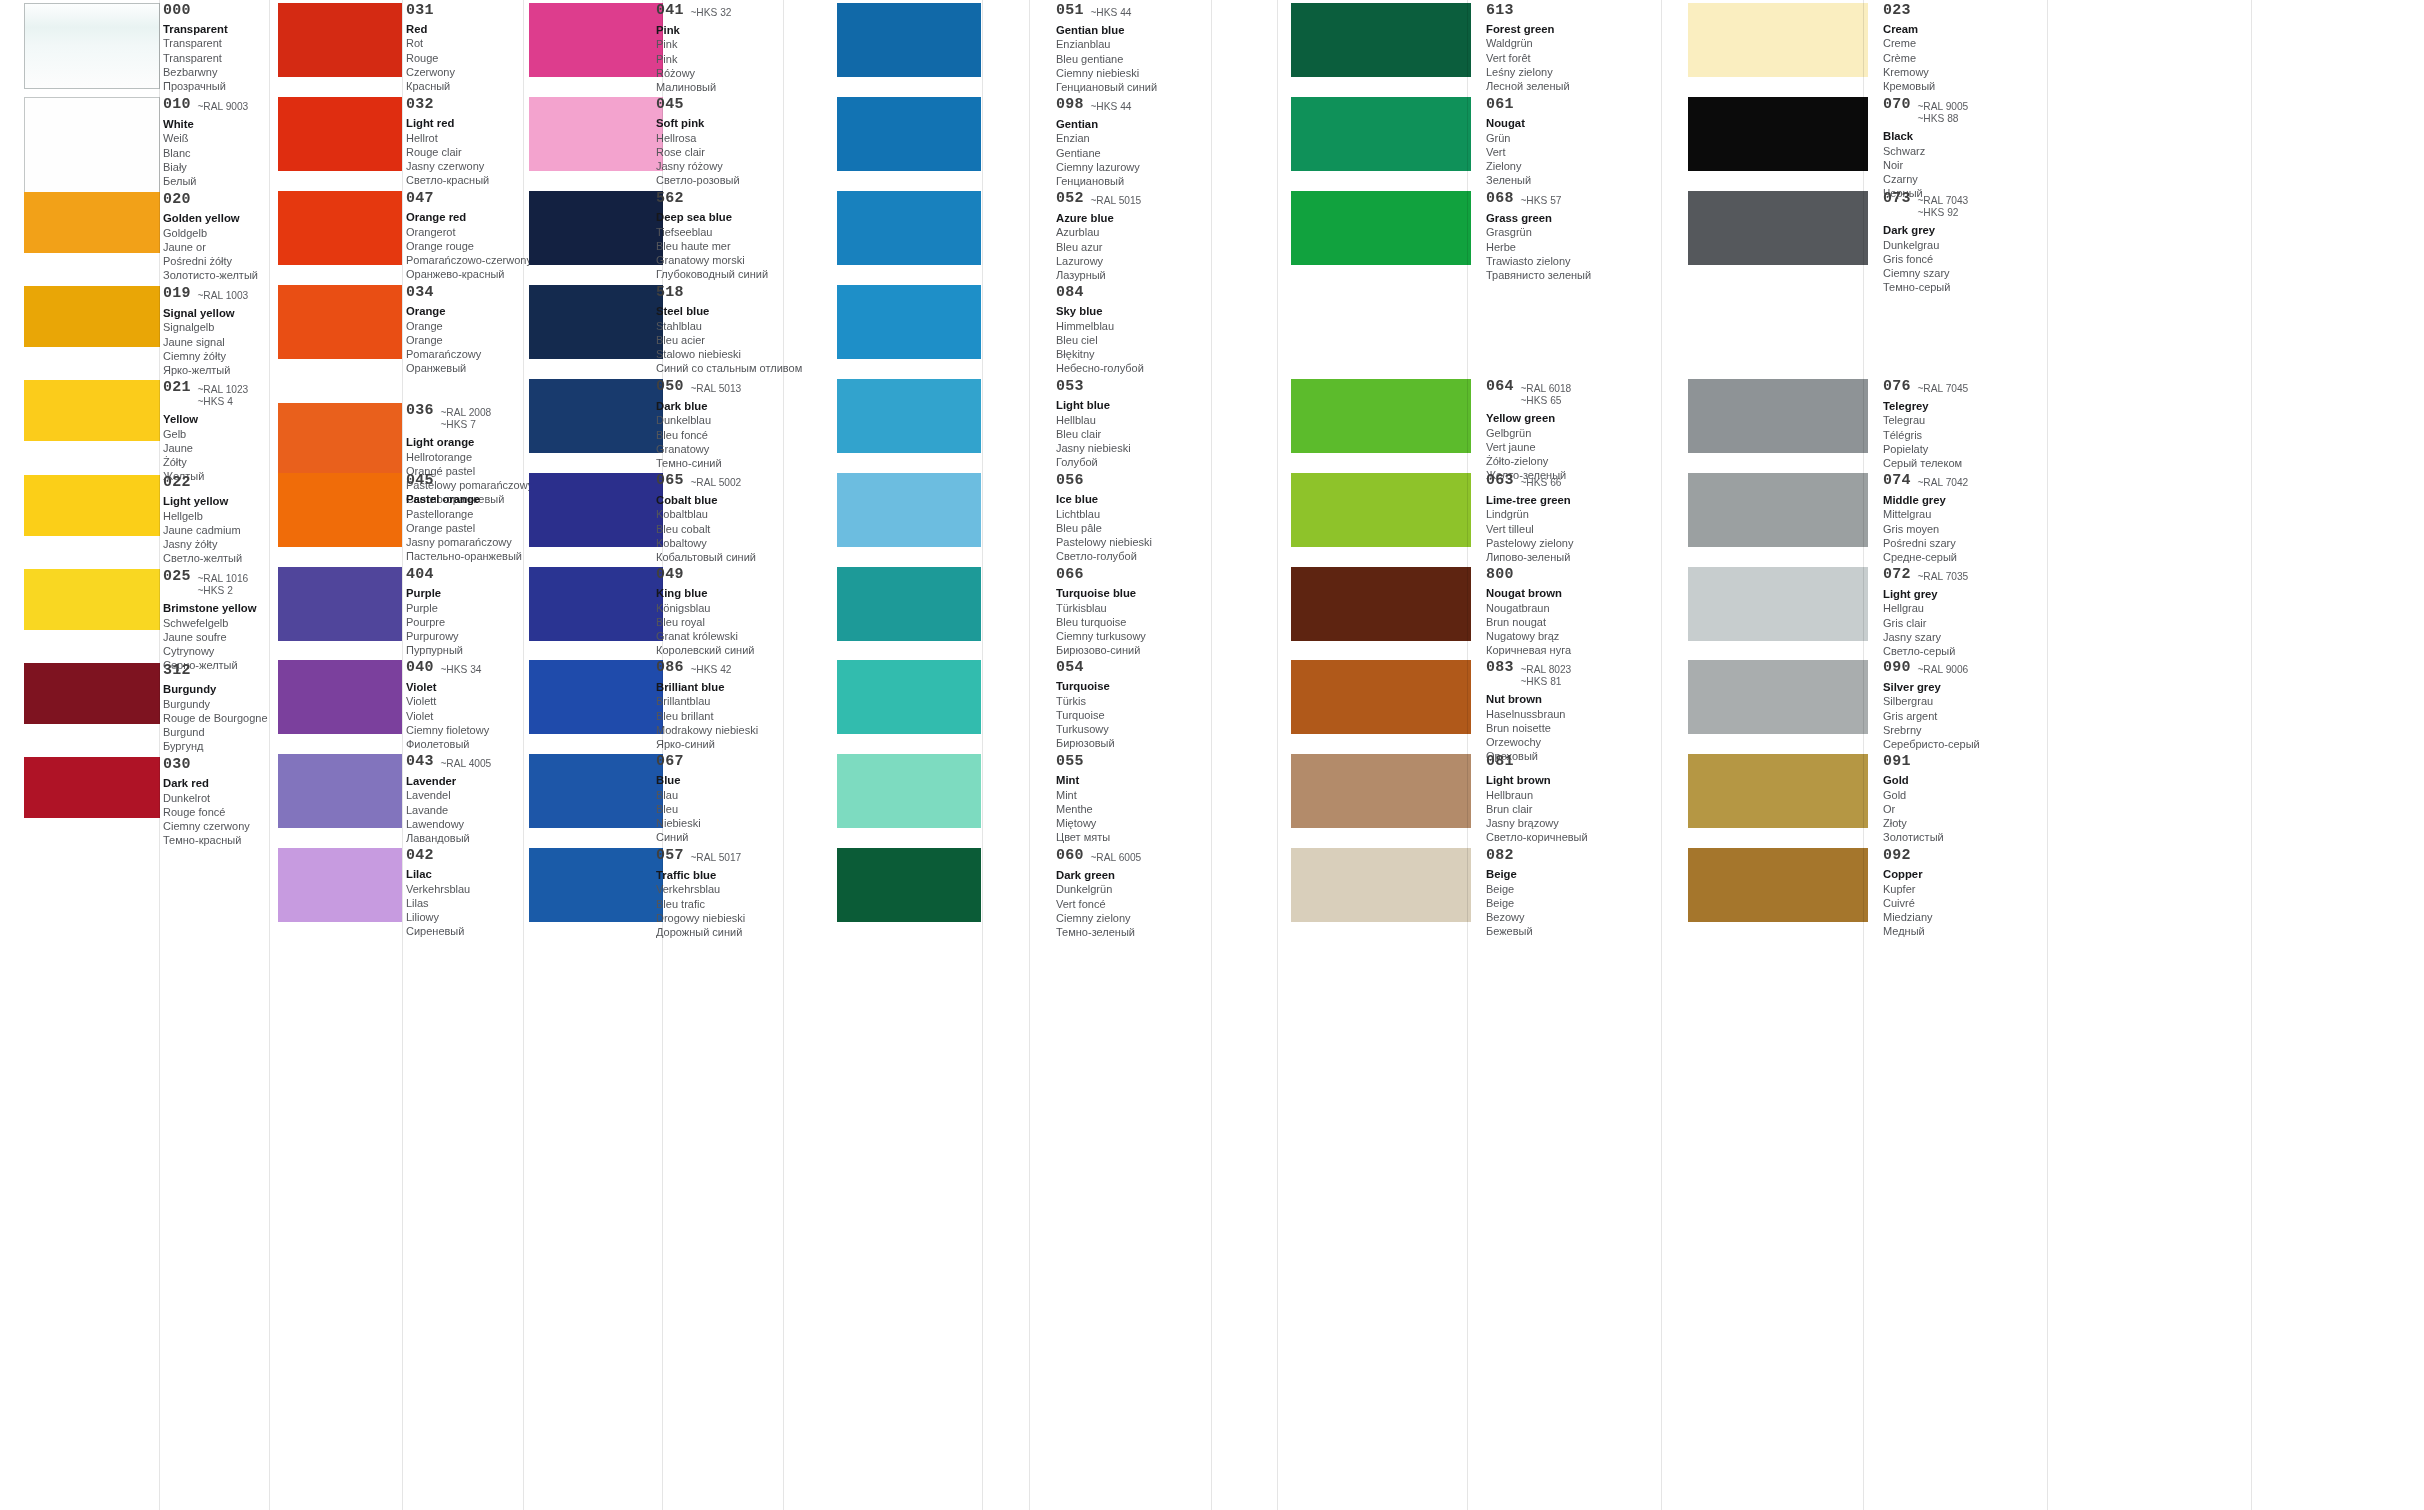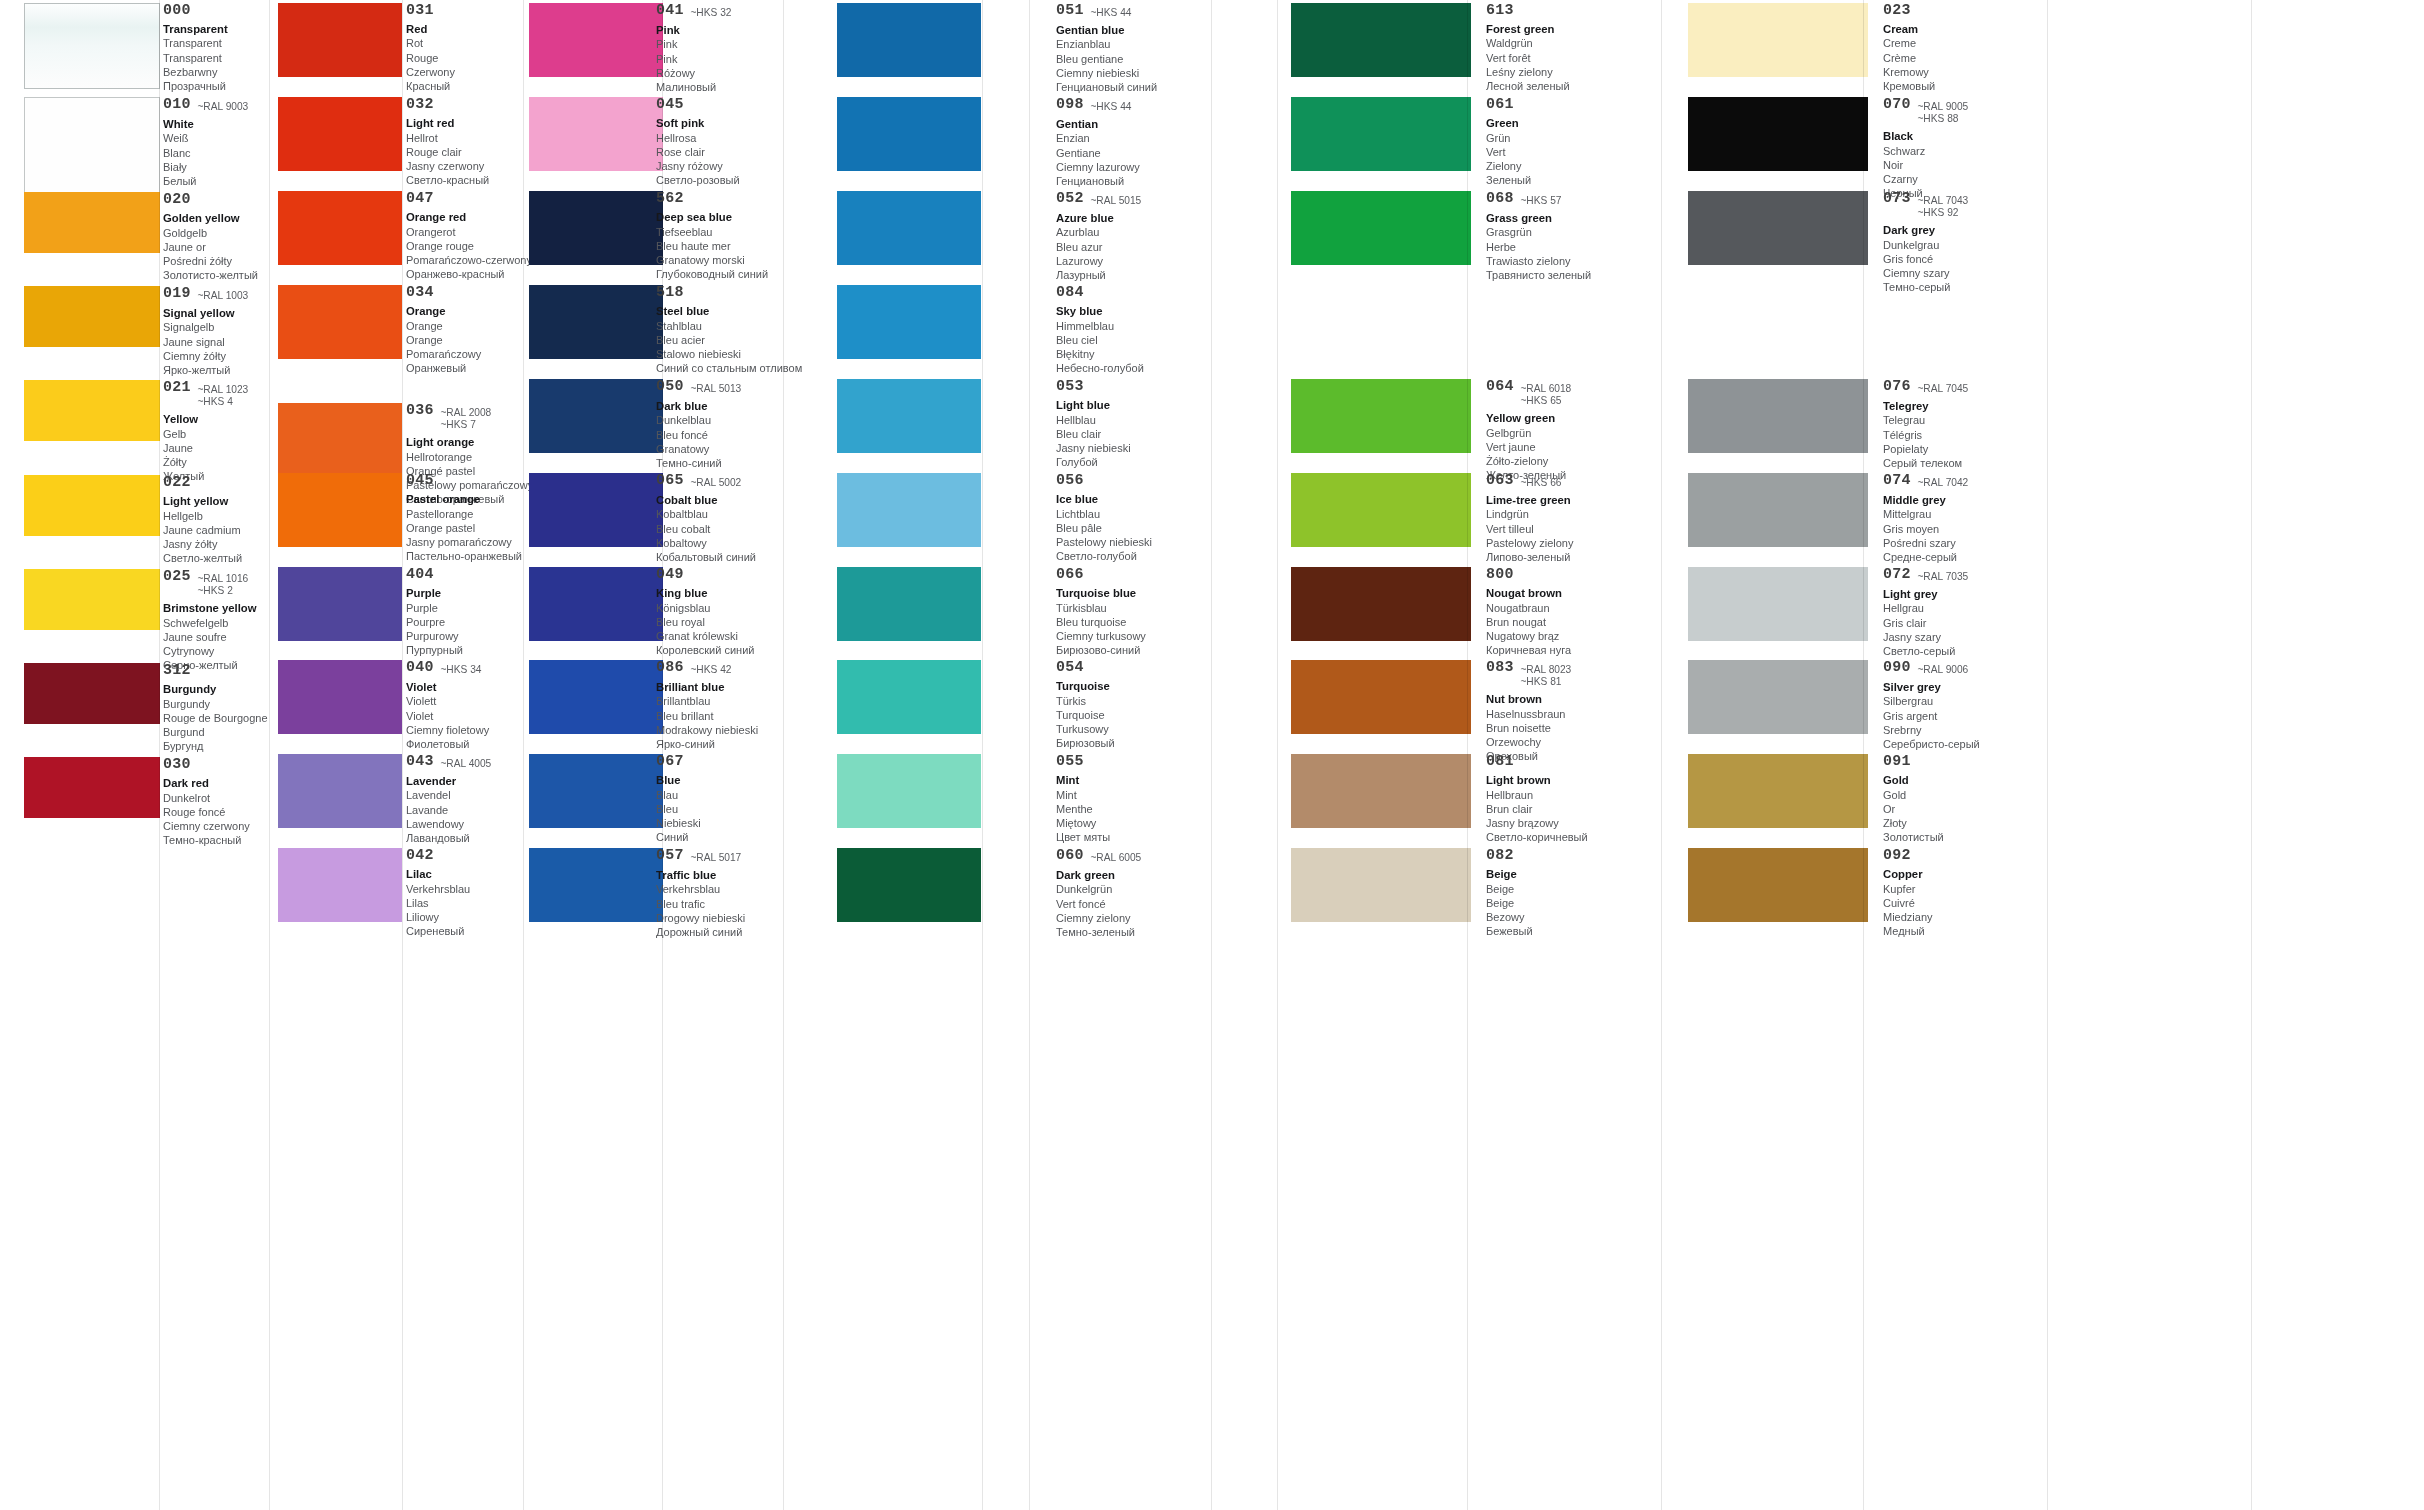--- a/index.html
+++ b/index.html
@@ -647,21 +647,21 @@
         <div class="nm">Leśny zielony</div>
         <div class="nm">Лесной зеленый</div>
       </div>
     </div>
     <div class="entry" style="left: 0px; top: 97px; width: 2425px; height: 94px; position: absolute; display: block; pointer-events: none;">
       <div class="swatch" style="position: absolute; left: 1291px; top: 0px; width: 180px; height: 74px; pointer-events: auto; background: rgb(15, 145, 89);"></div>
       <div class="txt" style="position: absolute; left: 1486px; top: 0px; width: 163px; padding-left: 0px; pointer-events: auto;">
         <div class="codeline">
           <div class="code">061</div>
         </div>
-        <div class="nm en">Green</div>
+        <div class="nm en">Nougat</div>
         <div class="nm">Grün</div>
         <div class="nm">Vert</div>
         <div class="nm">Zielony</div>
         <div class="nm">Зеленый</div>
       </div>
     </div>
     <div class="entry" style="left: 0px; top: 191px; width: 2425px; height: 94px; position: absolute; display: block; pointer-events: none;">
       <div class="swatch" style="position: absolute; left: 1291px; top: 0px; width: 180px; height: 74px; pointer-events: auto; background: rgb(17, 162, 62);"></div>
       <div class="txt" style="position: absolute; left: 1486px; top: 0px; width: 163px; padding-left: 0px; pointer-events: auto;">
         <div class="codeline">

